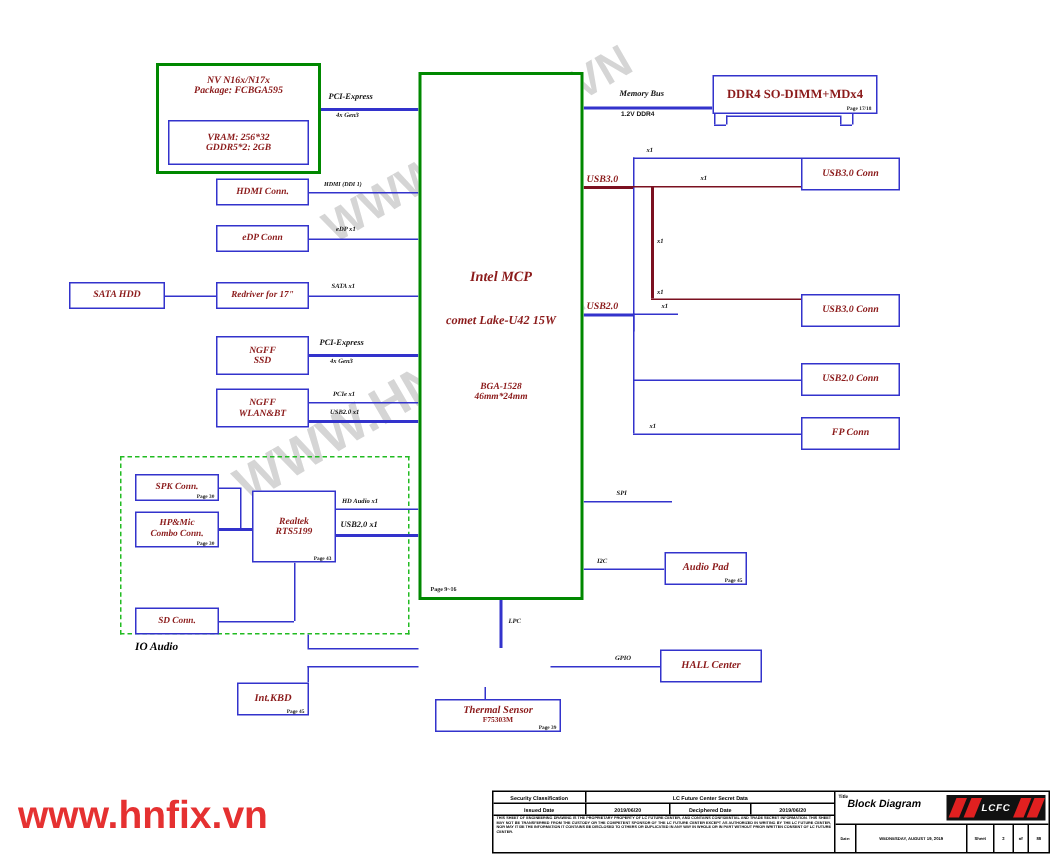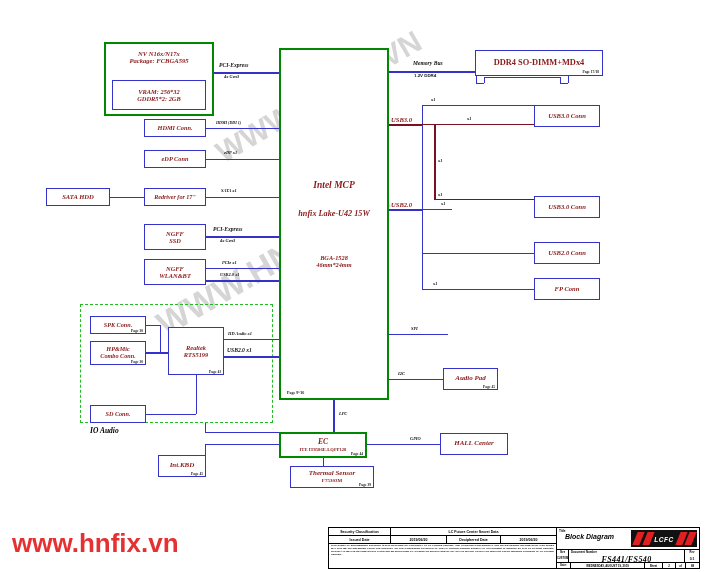--- a/index.html
+++ b/index.html
@@ -186,30 +186,30 @@
     <div>NGFF</div>
     <div>WLAN&amp;BT</div>
   </div>
   <div class="w h" style="left:206px;top:268px;width:73px;"></div>
   <div class="w thick h" style="left:206px;top:280px;width:73px;"></div>
   <div class="lbl sm" style="left:222px;top:260px;">PCIe x1</div>
   <div class="lbl sm" style="left:220px;top:272px;">USB2.0 x1</div>
 
   <div class="box green" style="left:279px;top:48px;width:110px;height:352px;z-index:5;justify-content:center;">
     <div style="font-size:9.5px;margin-bottom:18px;">Intel   MCP</div>
-    <div style="font-size:8.2px;">hnfix Lake-U42 15W</div>
+    <div style="font-size:8.2px;">comet Lake-U42 15W</div>
     <div style="font-size:6.3px;margin-top:36px;">BGA-1528</div>
     <div style="font-size:6.3px;">46mm*24mm</div>
     <div class="pg left" style="bottom:3px;left:6px;font-size:4px;">Page 9~16</div>
   </div>
 
   <div class="w thick h" style="left:389px;top:71px;width:86px;"></div>
   <div class="lbl mid" style="left:413px;top:60px;">Memory Bus</div>
   <div class="lbl sm" style="left:414px;top:73px;font-family:'Liberation Sans',sans-serif;font-style:normal;">1.2V  DDR4</div>
-  <div class="box plain" style="left:475px;top:50px;width:128px;height:26px;font-size:8.4px;color:#8b1a1a;">
+  <div class="box plain" style="left:475px;top:50px;width:110px;height:26px;font-size:8.4px;color:#8b1a1a;">
     <div>DDR4 SO-DIMM+MDx4</div>
     <div class="pg" style="bottom:1px;right:3px;">Page 17/18</div>
   </div>
 
   <div class="w v" style="left:476px;top:76px;height:7px;"></div>
   <div class="w h" style="left:476px;top:83px;width:8px;"></div>
   <div class="w v" style="left:484px;top:77px;height:6px;"></div>
   <div class="w h" style="left:484px;top:77px;width:76px;"></div>
   <div class="w v" style="left:560px;top:77px;height:6px;"></div>
   <div class="w h" style="left:560px;top:83px;width:8px;"></div>
@@ -261,25 +261,20 @@
 
   <div class="w h" style="left:389px;top:379px;width:54px;"></div>
   <div class="lbl sm" style="left:398px;top:371px;">I2C</div>
   <div class="box" style="left:443px;top:368px;width:55px;height:22px;font-size:7px;">
     <div>Audio Pad</div>
     <div class="pg">Page 45</div>
   </div>
 
   <div class="w thick v" style="left:333px;top:400px;height:32px;"></div>
   <div class="lbl sm" style="left:339px;top:411px;">LPC</div>
-  <div class="box green" style="left:279px;top:432px;width:88px;height:26px;font-size:7.6px;">
-    <div>EC</div>
-    <div class="sub" style="font-size:4.6px;">ITE IT8586E-LQFP128</div>
-    <div class="pg">Page 44</div>
-  </div>
 
   <div class="w h" style="left:367px;top:444px;width:73px;"></div>
   <div class="lbl sm" style="left:410px;top:436px;">GPIO</div>
   <div class="box" style="left:440px;top:433px;width:68px;height:22px;font-size:7px;">
     <div>HALL Center</div>
   </div>
 
   <div class="w v" style="left:323px;top:458px;height:8px;"></div>
   <div class="box" style="left:290px;top:466px;width:84px;height:22px;font-size:7px;">
     <div>Thermal Sensor</div>
@@ -351,34 +346,20 @@
         <div class="tb-title-lab">Title</div>
         <div class="tb-title-val">Block Diagram</div>
         <div class="logo">
           <div class="slash" style="left:4px;top:2px;width:7px;height:13px;"></div>
           <div class="slash" style="left:14px;top:2px;width:7px;height:13px;"></div>
           <div class="slash" style="left:47px;top:2px;width:7px;height:13px;"></div>
           <div class="slash" style="left:56px;top:2px;width:7px;height:13px;"></div>
           <div class="txt">LCFC</div>
         </div>
       </div>
-      <div style="display:flex;height:13px;border-bottom:1px solid #000;box-sizing:border-box;">
-        <div style="width:12px;border-right:1px solid #000;box-sizing:border-box;display:flex;flex-direction:column;">
-          <div class="tbcell" style="height:6px;font-size:2.6px;">Size</div>
-          <div class="tbcell" style="height:7px;font-size:2.6px;">CUSTOM</div>
-        </div>
-        <div style="flex:1;border-right:1px solid #000;box-sizing:border-box;position:relative;">
-          <div style="font-size:2.9px;font-weight:bold;padding:0 0 0 2px;">Document Number</div>
-          <div class="docnum" style="text-align:center;margin-top:1px;">FS441/FS540</div>
-        </div>
-        <div style="width:14px;display:flex;flex-direction:column;align-items:center;">
-          <div class="tbcell" style="height:6px;font-size:2.6px;">Rev</div>
-          <div class="tbcell" style="height:7px;font-size:3.4px;">0.1</div>
-        </div>
-      </div>
       <div style="display:flex;flex:1;">
         <div class="tbcell bl" style="width:14px;font-size:2.6px;">Date:</div>
         <div class="tbcell bl" style="flex:1;font-size:2.8px;">WEDNESDAY, AUGUST 19, 2019</div>
         <div class="tbcell bl" style="width:18px;font-size:2.8px;">Sheet</div>
         <div class="tbcell bl" style="width:13px;font-size:2.8px;">2</div>
         <div class="tbcell bl" style="width:10px;font-size:2.8px;">of</div>
         <div class="tbcell" style="width:13px;font-size:2.8px;">88</div>
       </div>
     </div>
   </div>

